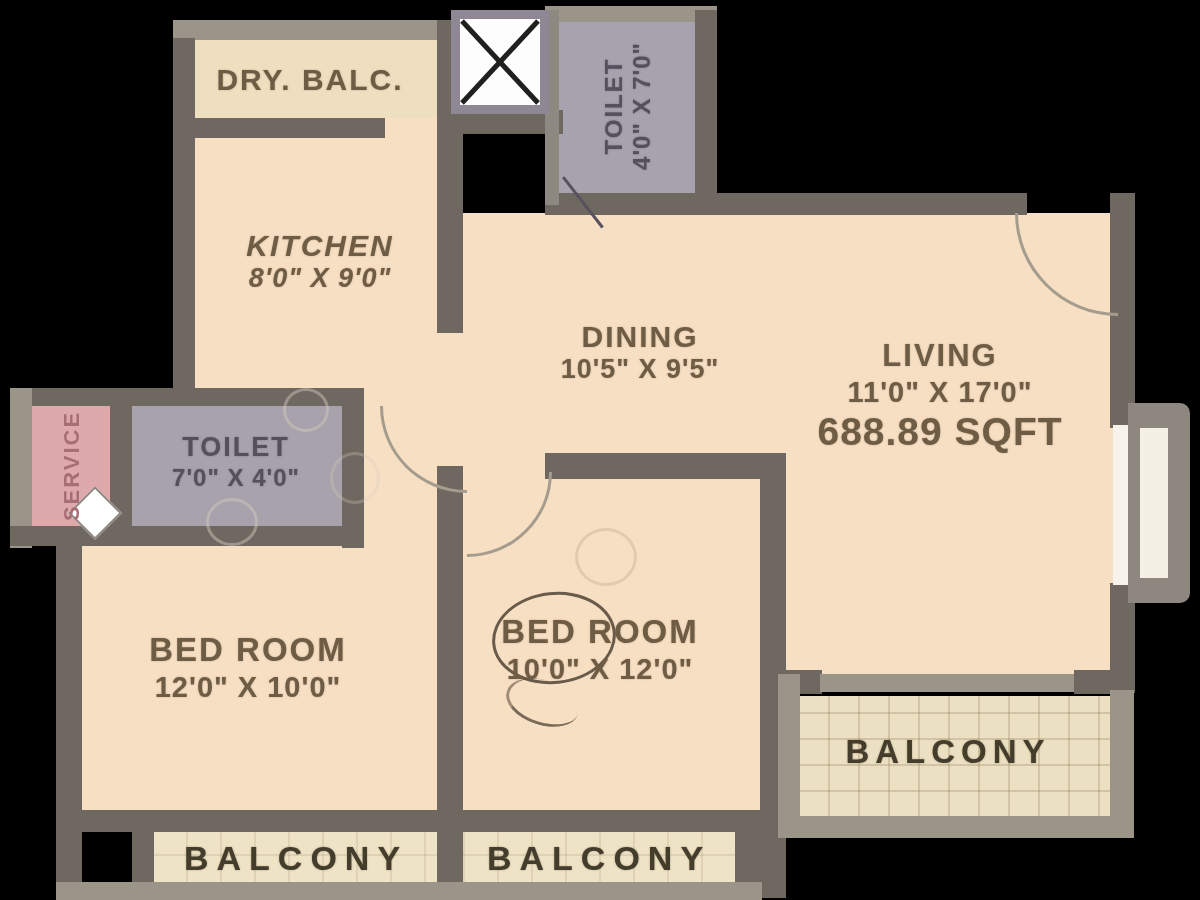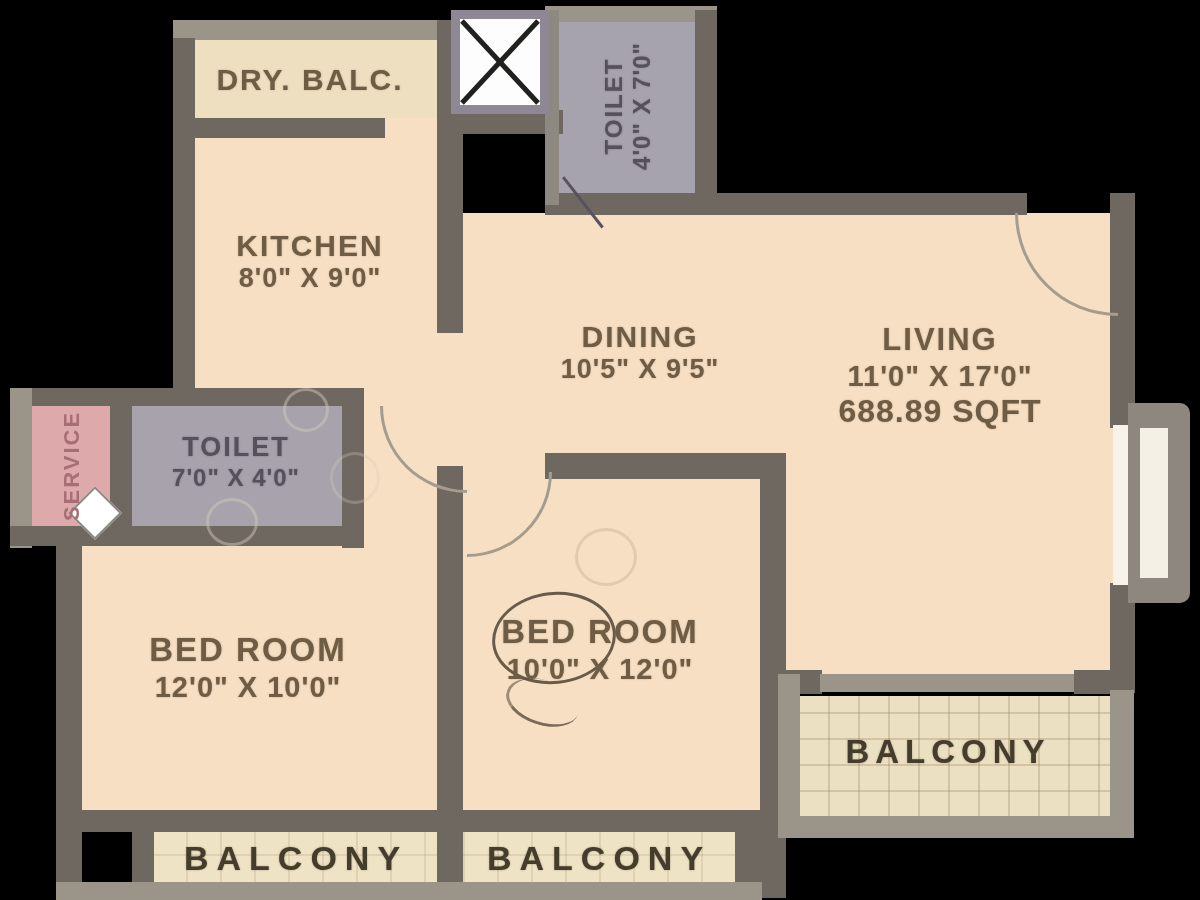--- a/index.html
+++ b/index.html
@@ -118,34 +118,34 @@
 
   <div class="lbl" style="left:310px;top:80px;font-size:30px;">
     <div class="l1">DRY. BALC.</div>
   </div>
 
   <div class="lbl rot gray-lbl" style="left:628px;top:106px;font-size:24px;">
     <div class="l1">TOILET</div>
     <div class="l2">4'0" X 7'0"</div>
   </div>
 
-  <div class="lbl" style="left:310px;top:262px;font-size:30px;">
+  <div class="lbl" style="left:320px;top:262px;font-size:30px;font-style:italic;">
     <div class="l1">KITCHEN</div>
     <div class="l2" style="font-size:27px;">8'0" X 9'0"</div>
   </div>
 
   <div class="lbl" style="left:640px;top:353px;font-size:30px;">
     <div class="l1">DINING</div>
     <div class="l2" style="font-size:27px;">10'5" X 9'5"</div>
   </div>
 
-  <div class="lbl" style="left:940px;top:376px;font-size:31px;">
+  <div class="lbl" style="left:940px;top:396px;font-size:31px;">
     <div class="l1">LIVING</div>
     <div class="l2" style="font-size:29px;">11'0" X 17'0"</div>
-    <div class="l2" style="font-size:32px;">688.89 SQFT</div>
+    <div class="l2" style="font-size:39px;">688.89 SQFT</div>
   </div>
 
   <div class="lbl rot" style="left:72px;top:466px;font-size:22px;color:#a76f75;text-shadow:none;">
     <div class="l1">SERVICE</div>
   </div>
 
   <div class="lbl gray-lbl" style="left:236px;top:462px;font-size:27px;">
     <div class="l1">TOILET</div>
     <div class="l2" style="font-size:24px;">7'0" X 4'0"</div>
   </div>

